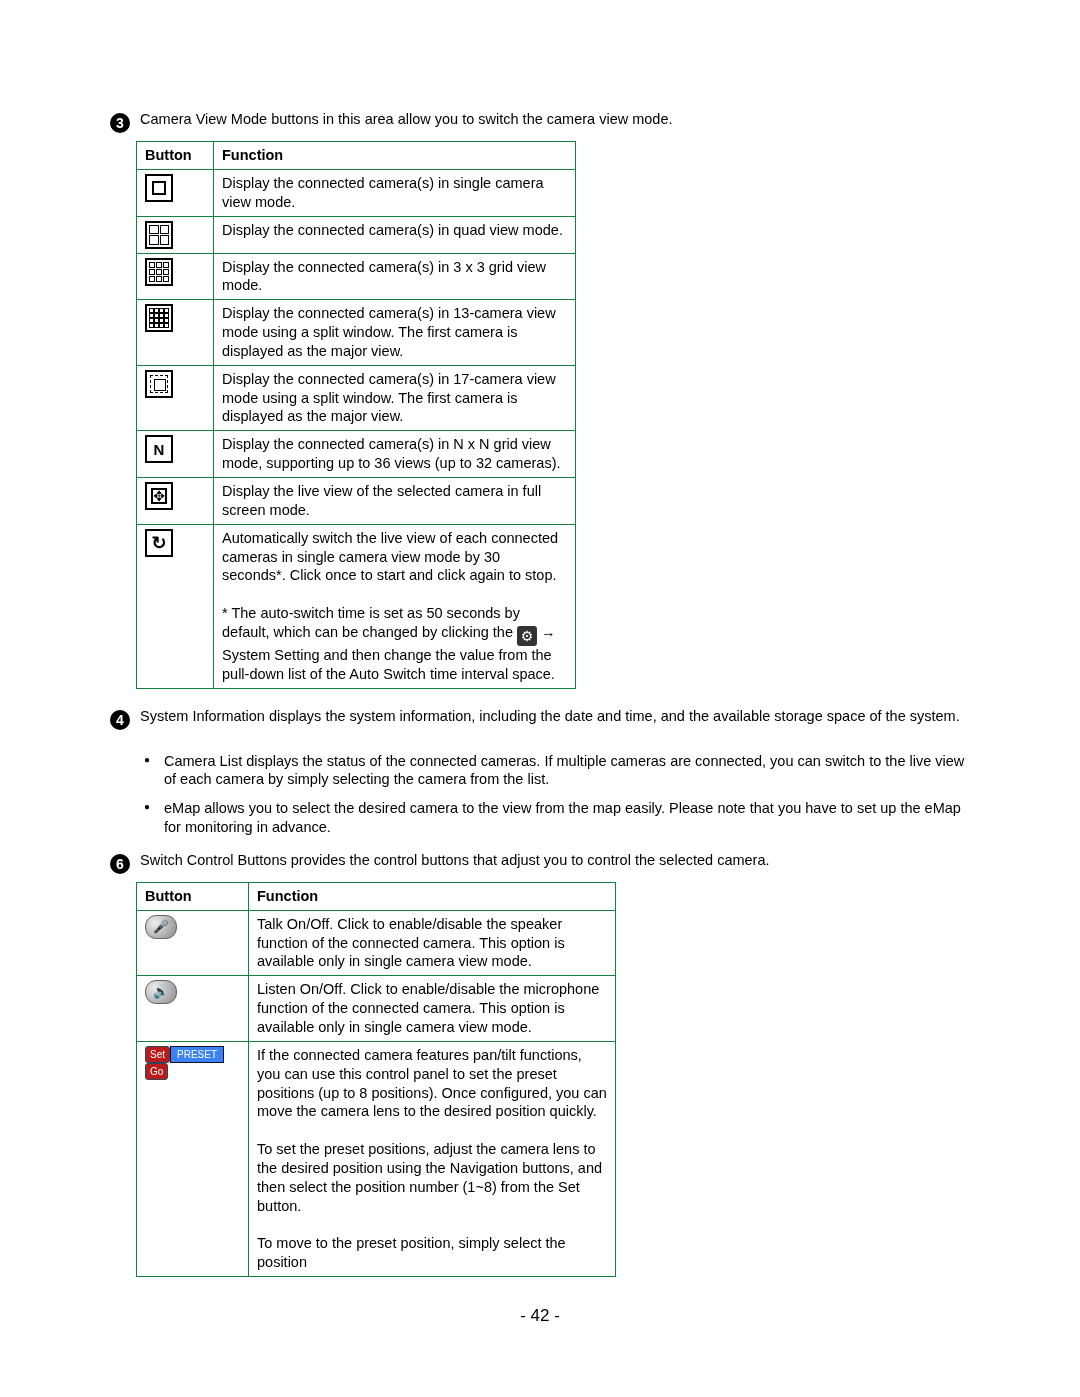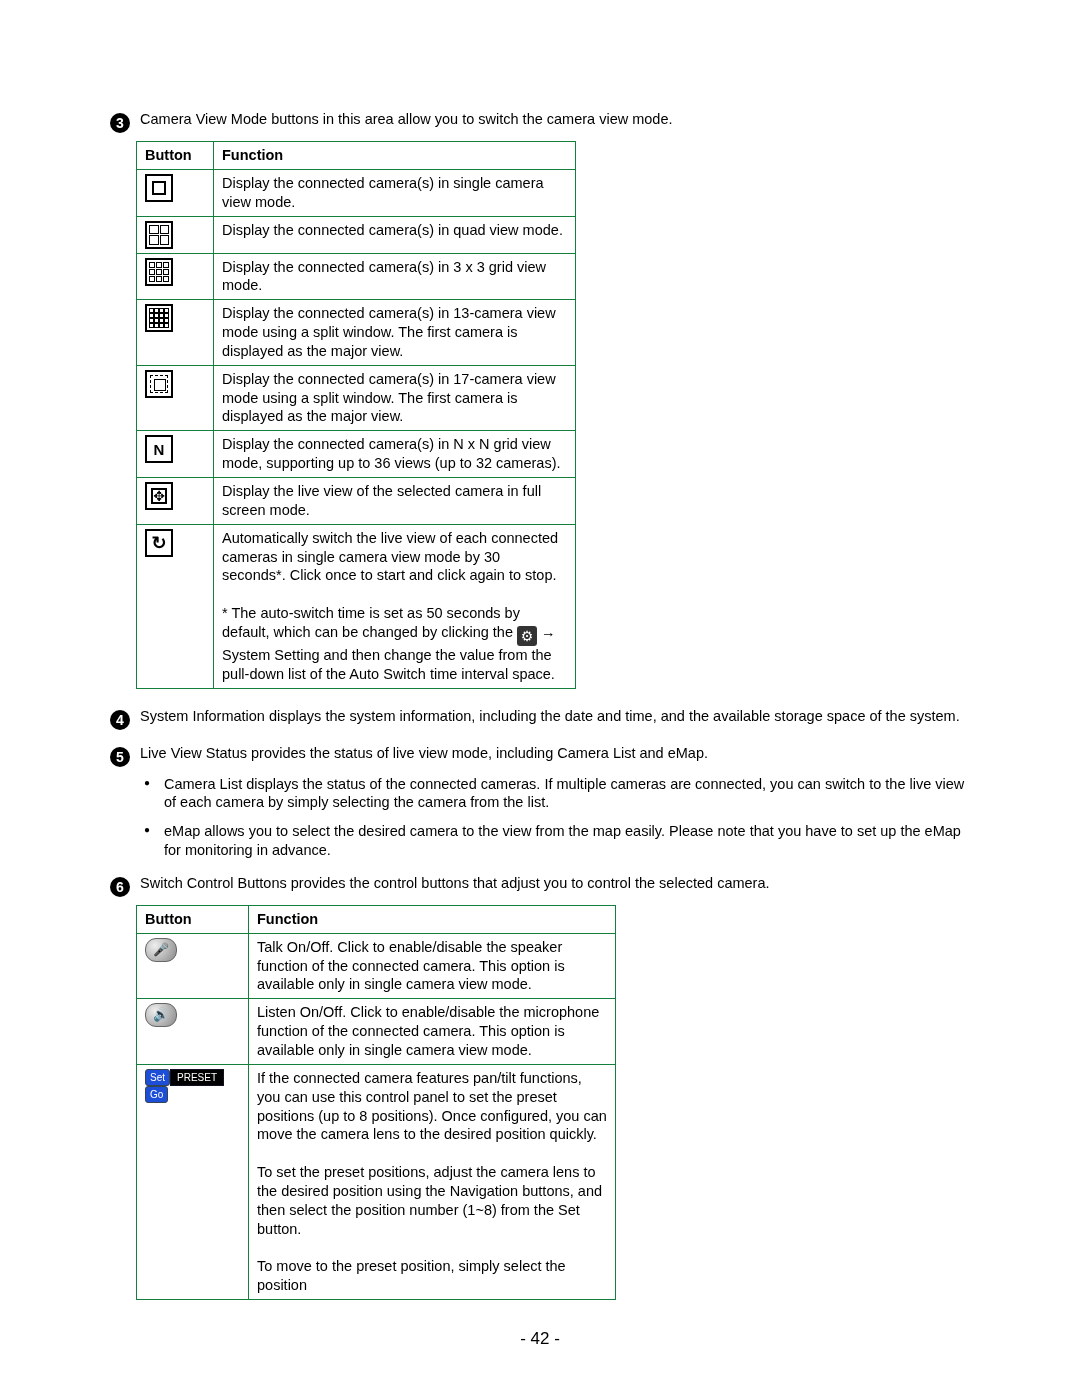--- a/index.html
+++ b/index.html
@@ -122,25 +122,25 @@
     border:1px solid #666;
     text-align:center; line-height:22px; color:#222; font-size:13px;
     vertical-align:middle;
   }
   .preset-widget {
     display:inline-block; font-size:10px; color:#fff;
     vertical-align:middle;
   }
   .preset-widget .btn {
     display:inline-block; padding:1px 4px; border-radius:3px;
-    background:#1d4ed8; border:1px solid #345;
+    background:#b91c1c; border:1px solid #345;
   }
   .preset-widget .mid {
     display:inline-block; padding:1px 6px;
-    background:#000000; border:1px solid #112;
+    background:#3b82f6; border:1px solid #112;
   }
 
   ul.bullets {
     list-style: none;
     padding-left: 54px;
     margin: 8px 0 14px 0;
   }
   ul.bullets > li {
     position: relative;
     margin-bottom: 10px;
@@ -244,24 +244,20 @@
     </tr>
   </tbody>
     </table>
 
   <p class="section-lead">
     <span class="numcircle">4</span>
     <b>System Information</b><span class="indent-text"> displays the system information, including the date and time, and the available storage space of the system.</span>
   </p>
   <div style="height:6px"></div>
 
-  <p class="section-lead">
-    <span class="numcircle">5</span>
-    <b>Live View Status</b><span> provides the status of live view mode, including </span><b>Camera List</b><span> and </span><b>eMap</b><span>.</span>
-  </p>
 
   <ul class="bullets">
     <li>
       <b>Camera List</b><span> displays the status of the connected cameras. If multiple cameras are connected, you can switch to the live view of each camera by simply selecting the camera from the list.</span>
     </li>
     <li>
       <b>eMap</b><span> allows you to select the desired camera to the view from the map easily. Please note that you have to set up the eMap for monitoring in advance.</span>
     </li>
   </ul>
 

